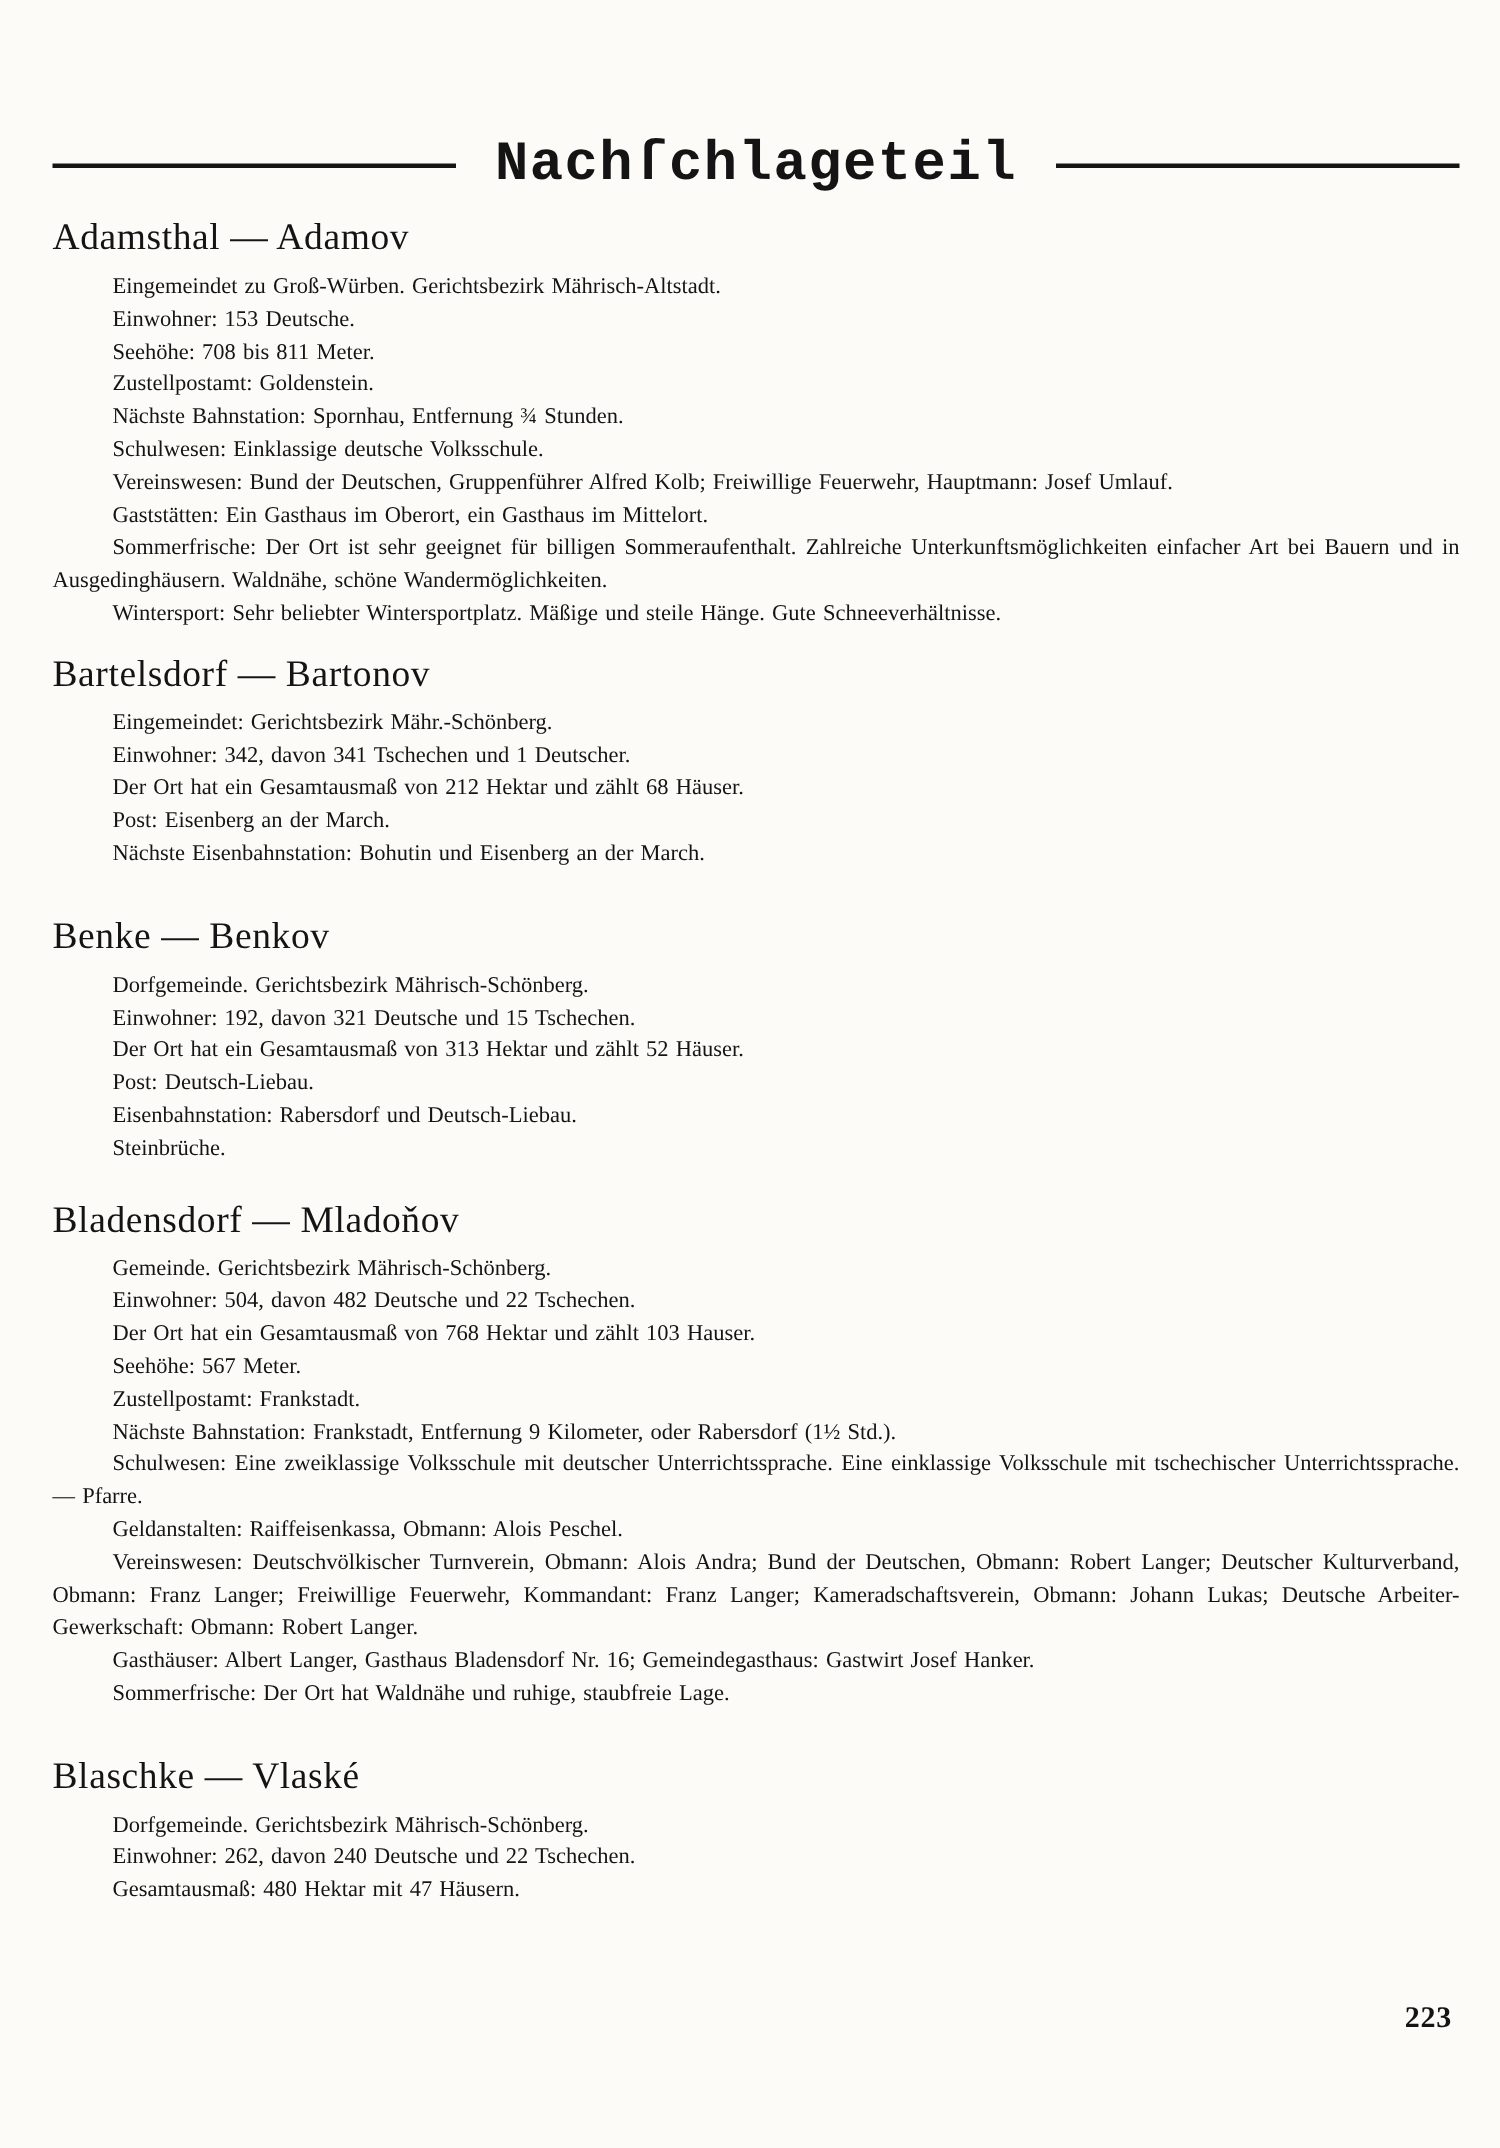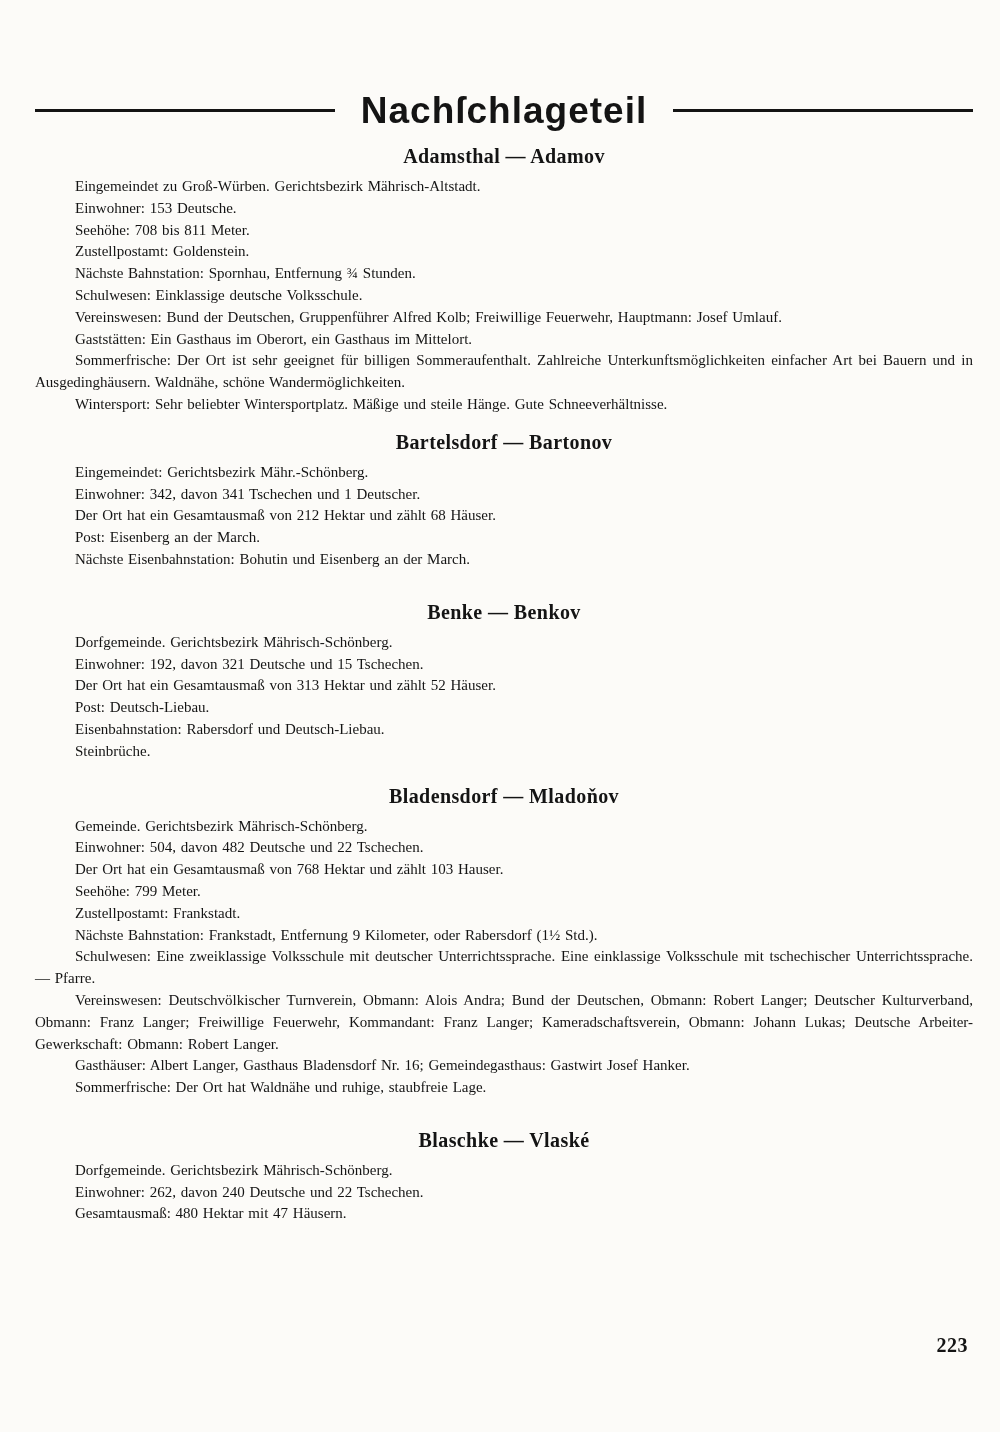--- a/index.html
+++ b/index.html
@@ -26,32 +26,32 @@
     align-items: center;
     gap: 20px;
     margin-bottom: 16px;
   }
   .title-rule {
     flex: 1;
     border-top: 3px solid #141414;
     height: 0;
   }
   .page-title {
-    font-family: Liberation Sans, sans-serif;
+    font-family: Liberation Mono, monospace;
     font-size: 37px;
     font-weight: bold;
     letter-spacing: 1px;
     white-space: nowrap;
     line-height: 1;
     padding: 0 6px;
   }
   .section-heading {
-    text-align: center;
-    font-size: 20px;
-    font-weight: bold;
+    text-align: left;
+    font-size: 25px;
+    font-weight: normal;
     letter-spacing: 0.4px;
     margin: 15px 0 8px 0;
   }
   .section-heading.gap-lg { margin-top: 30px; }
   .section-heading.gap-sm { margin-top: 22px; }
   .section p {
     margin: 0;
     font-size: 15px;
     line-height: 21.8px;
     text-indent: 40px;
@@ -110,24 +110,25 @@
       <p>Post: Deutsch-Liebau.</p>
       <p>Eisenbahnstation: Rabersdorf und Deutsch-Liebau.</p>
       <p>Steinbrüche.</p>
     </div>
 
     <div class="section">
       <h2 class="section-heading gap-sm">Bladensdorf — Mladoňov</h2>
       <p>Gemeinde. Gerichtsbezirk Mährisch-Schönberg.</p>
       <p>Einwohner: 504, davon 482 Deutsche und 22 Tschechen.</p>
       <p>Der Ort hat ein Gesamtausmaß von 768 Hektar und zählt 103 Hauser.</p>
-      <p>Seehöhe: 799 Meter.</p>
+      <p>Seehöhe: 567 Meter.</p>
       <p>Zustellpostamt: Frankstadt.</p>
       <p>Nächste Bahnstation: Frankstadt, Entfernung 9 Kilometer, oder Rabersdorf (1½ Std.).</p>
       <p>Schulwesen: Eine zweiklassige Volksschule mit deutscher Unterrichtssprache. Eine einklassige Volksschule mit tschechischer Unterrichtssprache. — Pfarre.</p>
+      <p>Geldanstalten: Raiffeisenkassa, Obmann: Alois Peschel.</p>
       <p>Vereinswesen: Deutschvölkischer Turnverein, Obmann: Alois Andra; Bund der Deutschen, Obmann: Robert Langer; Deutscher Kulturverband, Obmann: Franz Langer; Freiwillige Feuerwehr, Kommandant: Franz Langer; Kameradschaftsverein, Obmann: Johann Lukas; Deutsche Arbeiter-Gewerkschaft: Obmann: Robert Langer.</p>
       <p>Gasthäuser: Albert Langer, Gasthaus Bladensdorf Nr. 16; Gemeindegasthaus: Gastwirt Josef Hanker.</p>
       <p>Sommerfrische: Der Ort hat Waldnähe und ruhige, staubfreie Lage.</p>
     </div>
 
     <div class="section">
       <h2 class="section-heading gap-lg">Blaschke — Vlaské</h2>
       <p>Dorfgemeinde. Gerichtsbezirk Mährisch-Schönberg.</p>
       <p>Einwohner: 262, davon 240 Deutsche und 22 Tschechen.</p>
       <p>Gesamtausmaß: 480 Hektar mit 47 Häusern.</p>

